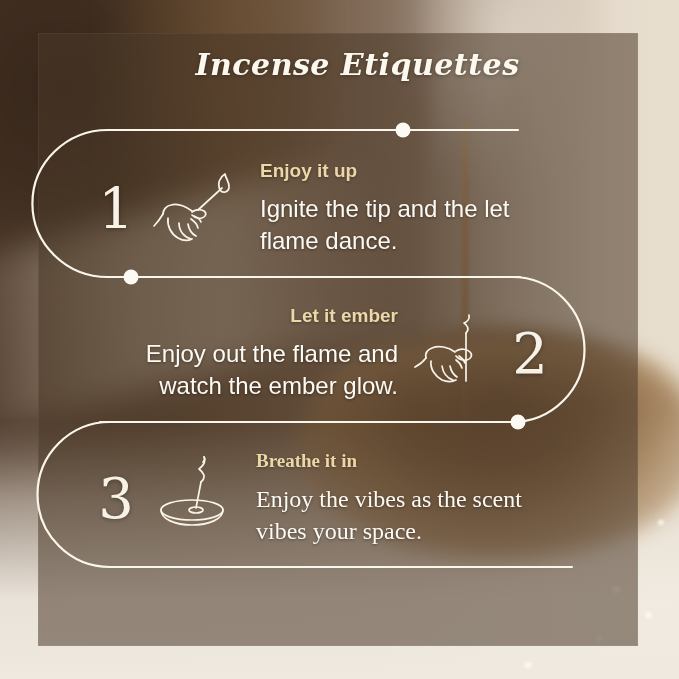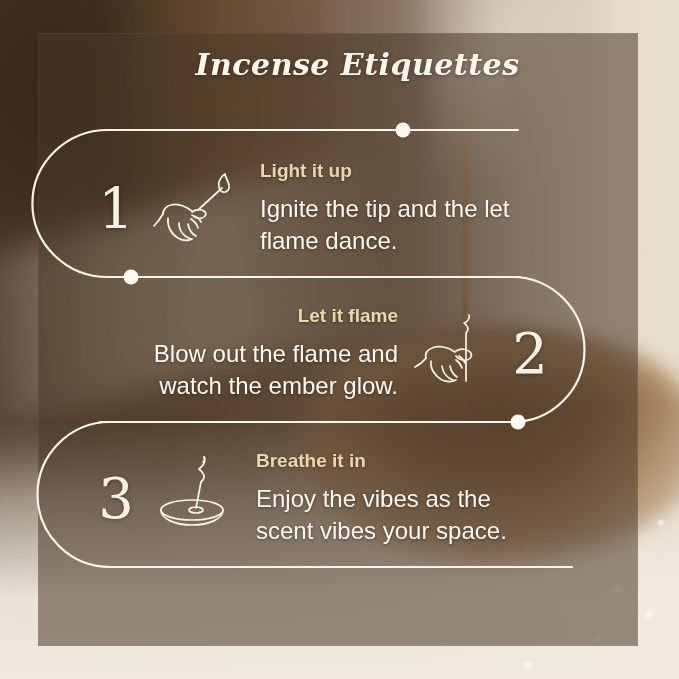--- a/index.html
+++ b/index.html
@@ -247,21 +247,21 @@
     left: 140px; top: 305px; width: 420px;
     flex-direction: row;
     text-align: right;
   }
   #step-2 .step-text { padding-right: 6px; }
   #step-2 .step-icon { order: 2; }
   #step-2 .step-num  { order: 3; }
 
   
   #step-3 { left: 86px; top: 450px; width: 450px; }
-  #step-3 .step-text { padding-left: 14px; }
+  #step-3 .step-text { padding-left: 14px; font-family: Liberation Serif, serif; }
 </style>
 </head>
 <body>
 
 <div id="stage">
 
   <div class="bg-layer bg-base"></div>
   <div class="bg-jar"></div>
   <div class="bg-jar2"></div>
   <div class="bg-bowl"></div>
@@ -308,29 +308,29 @@
 
         <path d="M46 45 c-7 -5 -14 -8 -21 -6 c-5 1 -8 5 -8 9"></path>
         <path d="M17 48 c-3 5 -6 9 -9 12"></path>
 
         <path d="M22 52 c-1 8 3 16 10 20 c5 3 10 3 14 1"></path>
         <path d="M33 57 c0 8 5 14 12 16"></path>
         <path d="M42 58 c1 6 4 10 8 12"></path>
       </svg>
     </div>
     <div class="step-text">
-      <div class="step-head">Light it up</div>
+      <div class="step-head">Enjoy it up</div>
       <div class="step-body">Ignite the tip and the let flame dance.</div>
     </div>
   </div>
 
   <div class="step" id="step-2">
     <div class="step-text">
-      <div class="step-head">Let it flame</div>
-      <div class="step-body">Blow out the flame and watch the ember glow.</div>
+      <div class="step-head">Let it ember</div>
+      <div class="step-body">Enjoy out the flame and watch the ember glow.</div>
     </div>
     <div class="step-icon">
       <svg width="96" height="86" viewBox="0 0 96 86" fill="none" stroke="#f9f4ea" stroke-width="1.7" stroke-linecap="round" stroke-linejoin="round">
 
         <path d="M62 22 L62 70"></path>
 
         <path d="M62 22 c4 -4 1 -8 -2 -10 c3 -1 6 -4 5 -8"></path>
 
         <path d="M52 40 c5 -3 11 -2 14 1 c3 3 1 7 -3 8 c-4 1 -9 -1 -11 -4"></path>
         <path d="M55 45 c3 2 5 4 6 7"></path>

